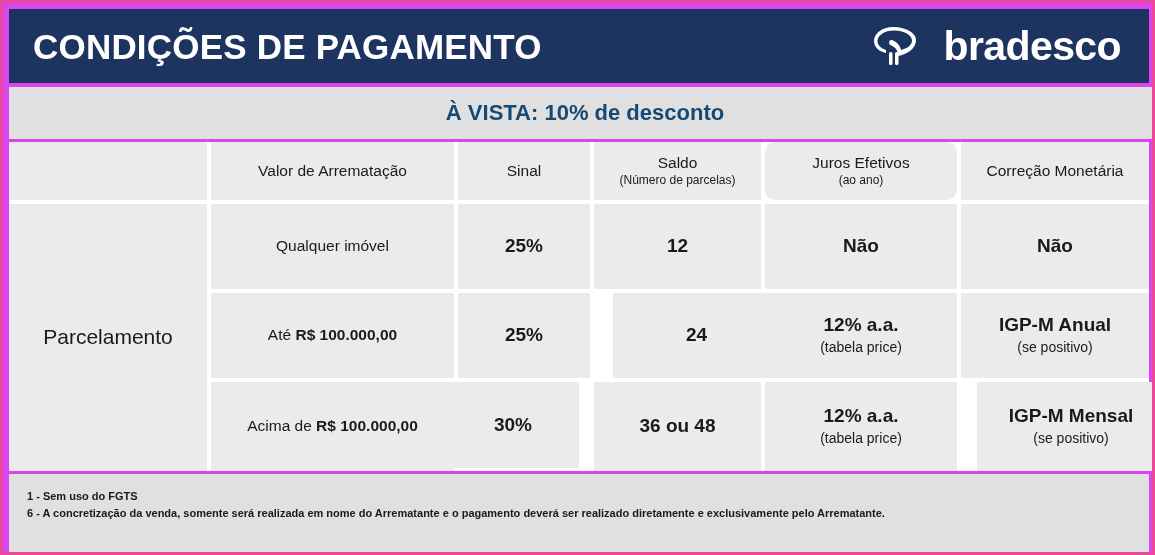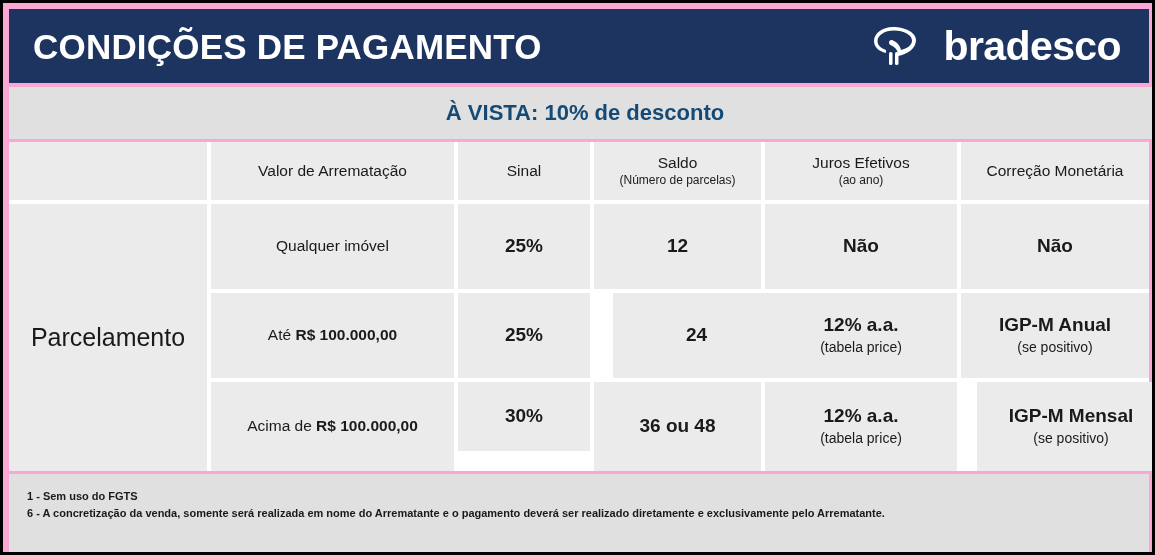--- a/index.html
+++ b/index.html
@@ -11,22 +11,22 @@
   body {
     font-family: "Liberation Sans", sans-serif;
     -webkit-font-smoothing: antialiased;
   }
 
   .sheet {
     position: relative;
     width: 1155px;
     height: 555px;
     box-sizing: border-box;
-    background: #f9a8d4;
-    border: 3px solid #000000;
+    background: #d946ef;
+    border: 3px solid #ec4899;
     overflow: hidden;
   }
 
   
   .header-bar {
     position: absolute;
     left: 6px;
     top: 6px;
     width: 1140px;
     height: 74px;
@@ -114,21 +114,21 @@
     line-height: 1.15;
   }
   .hdr-sub {
     font-size: 12px;
     font-weight: normal;
     line-height: 1.2;
     margin-top: 1px;
   }
 
   .rowlabel {
-    font-size: 25px;
+    font-size: 21px;
     font-weight: normal;
     line-height: 1.15;
   }
 
   .val-reg {
     font-size: 15.5px;
     font-weight: normal;
     line-height: 1.2;
   }
   .val-bold {
@@ -194,21 +194,21 @@
 
     <div class="cell" style="left:449px;top:0px;width:132px;height:58px;">
       <div class="hdr-main">Sinal</div>
     </div>
 
     <div class="cell" style="left:585px;top:0px;width:167px;height:58px;">
       <div class="hdr-main">Saldo</div>
       <div class="hdr-sub">(Número de parcelas)</div>
     </div>
 
-    <div class="cell" style="left:756px;top:0px;width:192px;height:58px;">
+    <div class="cell" style="left:756px;top:0px;width:192px;height:58px;border-radius:10px;">
       <div class="hdr-main">Juros Efetivos</div>
       <div class="hdr-sub">(ao ano)</div>
     </div>
 
     <div class="cell" style="left:952px;top:0px;width:188px;height:58px;">
       <div class="hdr-main">Correção Monetária</div>
     </div>
 
     <div class="cell" style="left:0px;top:62px;width:198px;height:267px;">
       <div class="rowlabel">Parcelamento</div>
@@ -244,21 +244,21 @@
       <div class="val-note">(tabela price)</div>
     </div>
     <div class="cell" style="left:952px;top:151px;width:188px;height:85px;">
       <div class="val-bold">IGP-M Anual</div>
       <div class="val-note">(se positivo)</div>
     </div>
 
     <div class="cell" style="left:202px;top:240px;width:243px;height:89px;">
       <div class="val-reg"><span>Acima de </span><span class="money-strong">R$ 100.000,00</span></div>
     </div>
-    <div class="cell" style="left:449px;top:240px;width:132px;height:69px;">
+    <div class="cell" style="left:438px;top:240px;width:132px;height:86px;">
       <div class="val-bold">30%</div>
     </div>
     <div class="cell" style="left:585px;top:240px;width:167px;height:89px;">
       <div class="val-bold">36 ou 48</div>
     </div>
     <div class="cell" style="left:756px;top:240px;width:192px;height:89px;">
       <div class="val-bold">12% a.a.</div>
       <div class="val-note">(tabela price)</div>
     </div>
     <div class="cell" style="left:952px;top:240px;width:188px;height:89px;margin-left:16px;">

